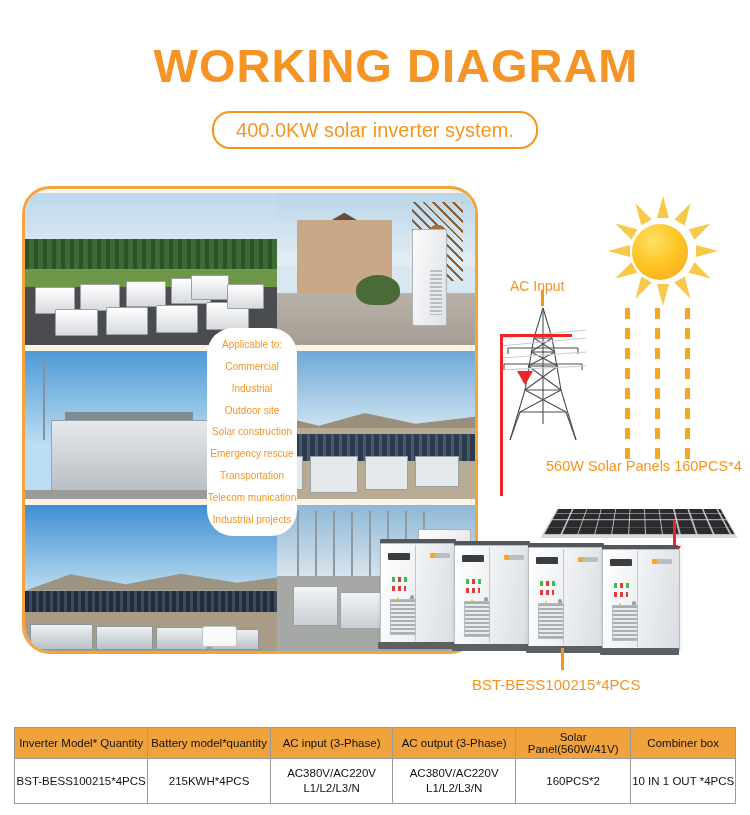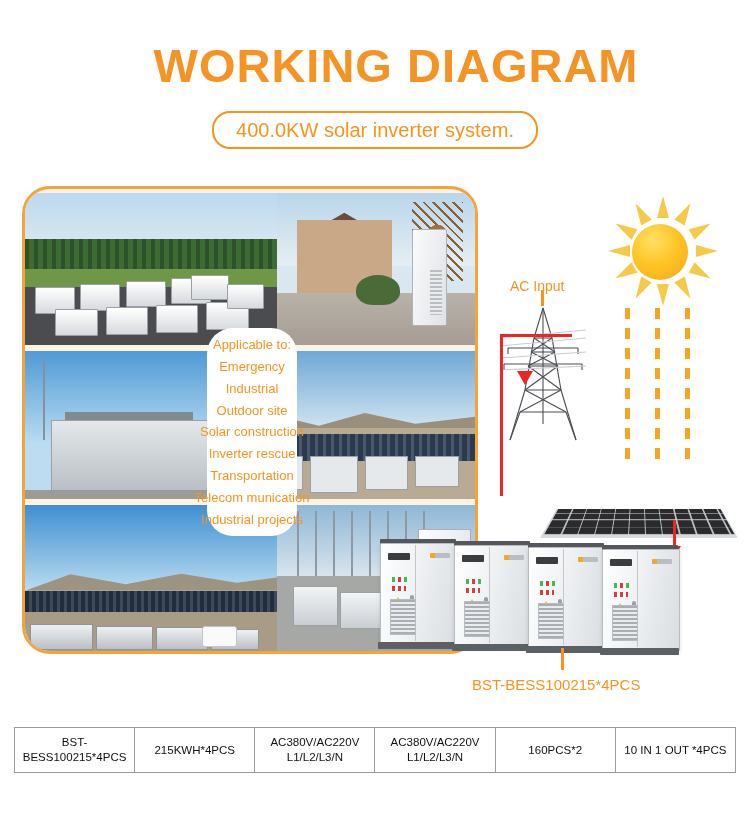--- a/index.html
+++ b/index.html
@@ -125,21 +125,21 @@
 
   
   .applicable{
     position:absolute;left:207px;top:328px;width:90px;height:208px;
     background:#ffffff;border-radius:26px;
     display:flex;flex-direction:column;align-items:center;justify-content:space-around;
     padding:6px 2px;box-sizing:border-box;
     z-index:5;
   }
   .applicable div{
-    font-size:13px;color:#F7941E;white-space:nowrap;text-align:center;
+    font-size:10px;color:#F7941E;white-space:nowrap;text-align:center;
   }
 
   
   .diagram{position:absolute;left:478px;top:186px;width:272px;height:520px;}
 
   
   .sun-wrap{position:absolute;left:124px;top:10px;width:116px;height:110px;}
   .sun-core{position:absolute;left:30px;top:28px;width:56px;height:56px;border-radius:50%;
     background:radial-gradient(circle at 38% 30%,#ffe066 0%,#fec422 48%,#f5a623 100%);}
   .ray{position:absolute;left:55px;top:0;width:0;height:0;
@@ -321,25 +321,25 @@
         <div class="sb" style="left:8%;bottom:18%;width:22%;height:26%"></div>
         <div class="sb" style="left:32%;bottom:16%;width:26%;height:24%"></div>
         <div class="sb" style="left:58%;bottom:22%;width:16%;height:18%"></div>
         <div class="bigcab"></div>
       </div>
     </div>
   </div>
 
   <div class="applicable">
     <div>Applicable to:</div>
-    <div>Emergency</div>
+    <div>Commercial</div>
     <div>Industrial</div>
     <div>Outdoor site</div>
     <div>Solar construction</div>
-    <div>Inverter rescue</div>
+    <div>Emergency rescue</div>
     <div>Transportation</div>
     <div>Telecom munication</div>
     <div>Industrial projects</div>
   </div>
 
   <div class="diagram">
 
     <div class="sun-wrap">
       <div class="sun-core"></div>
       <div class="ray" style="transform:rotate(0deg)"></div>
@@ -388,20 +388,21 @@
           <path d="M0 54 L86 48" stroke="#c9ccd0"></path>
           <path d="M0 66 L86 62" stroke="#c9ccd0"></path>
         </g>
       </svg>
     </div>
 
     <div class="wire" style="left:22px;top:148px;width:72px;height:3px;"></div>
     <div class="wire" style="left:22px;top:148px;width:3px;height:162px;"></div>
     <div class="arrow-dn" style="left:39px;top:185px;"></div>
 
+    <div class="lbl lbl-panels">560W Solar Panels 160PCS*4</div>
     <div class="spanel">
       <div class="frame"></div>
       <div class="cells"></div>
     </div>
 
     <div class="wire" style="left:195px;top:334px;width:3px;height:108px;"></div>
     <div class="arrow-dn" style="left:187px;top:360px;"></div>
     <div class="wire" style="left:167px;top:440px;width:31px;height:3px;"></div>
     <div class="wire" style="left:167px;top:440px;width:3px;height:22px;"></div>
     <div class="arrow-lf" style="left:147px;top:453px;"></div>
@@ -461,20 +462,28 @@
       <div class="vent"></div>
       <div class="base"></div>
     </div>
   </div>
 
   <div class="tick-bess"></div>
   <div class="lbl-bess">BST-BESS100215*4PCS</div>
 
   <table class="table">
     <tbody>
+        <tr class="head">
+      <td style="width:18.5%">Inverter Model* Quantity</td>
+      <td style="width:17%">Battery model*quantity</td>
+      <td style="width:17%">AC input (3-Phase)</td>
+      <td style="width:17%">AC output (3-Phase)</td>
+      <td style="width:16%">Solar Panel(560W/41V)</td>
+      <td style="width:14.5%">Combiner box</td>
+    </tr>
     <tr class="body">
       <td>BST-BESS100215*4PCS</td>
       <td>215KWH*4PCS</td>
       <td style="white-space:pre-line">AC380V/AC220V
 L1/L2/L3/N</td>
       <td style="white-space:pre-line">AC380V/AC220V
 L1/L2/L3/N</td>
       <td>160PCS*2</td>
       <td>10 IN 1 OUT *4PCS</td>
     </tr>

